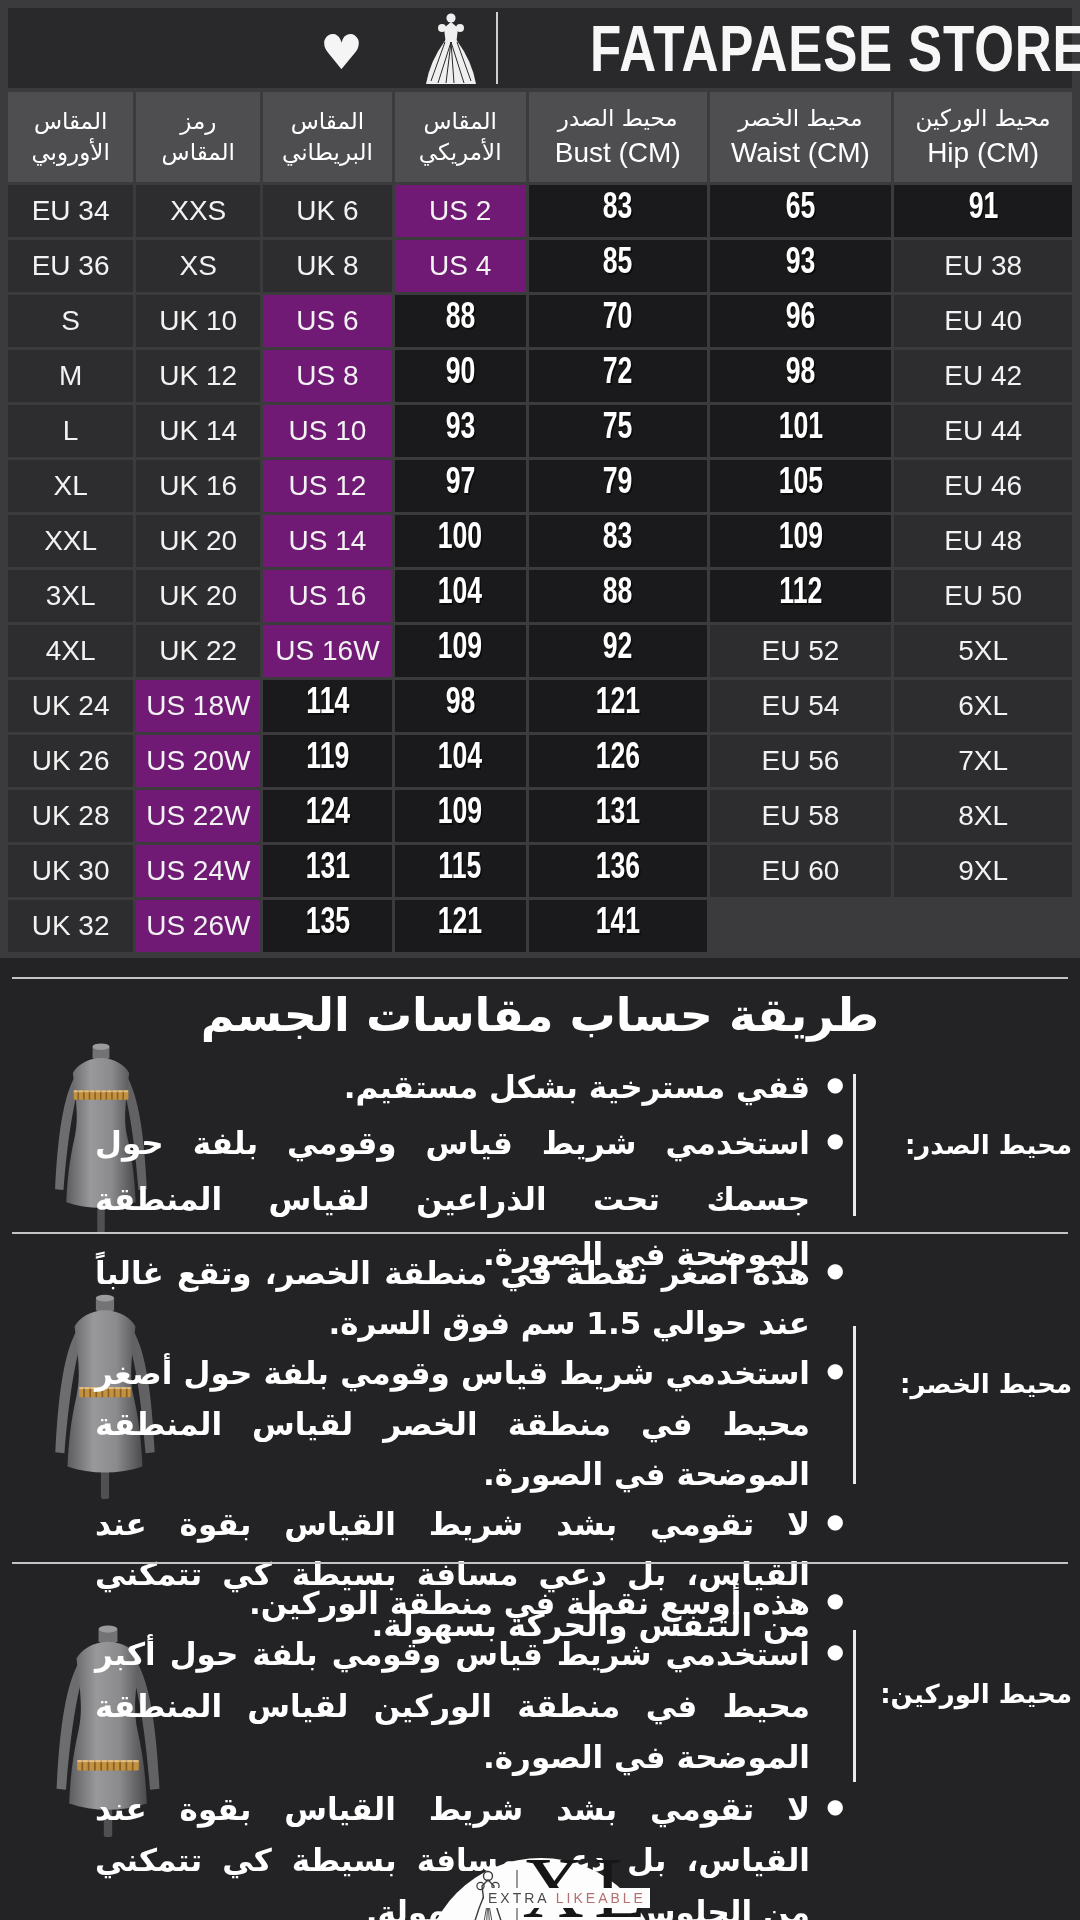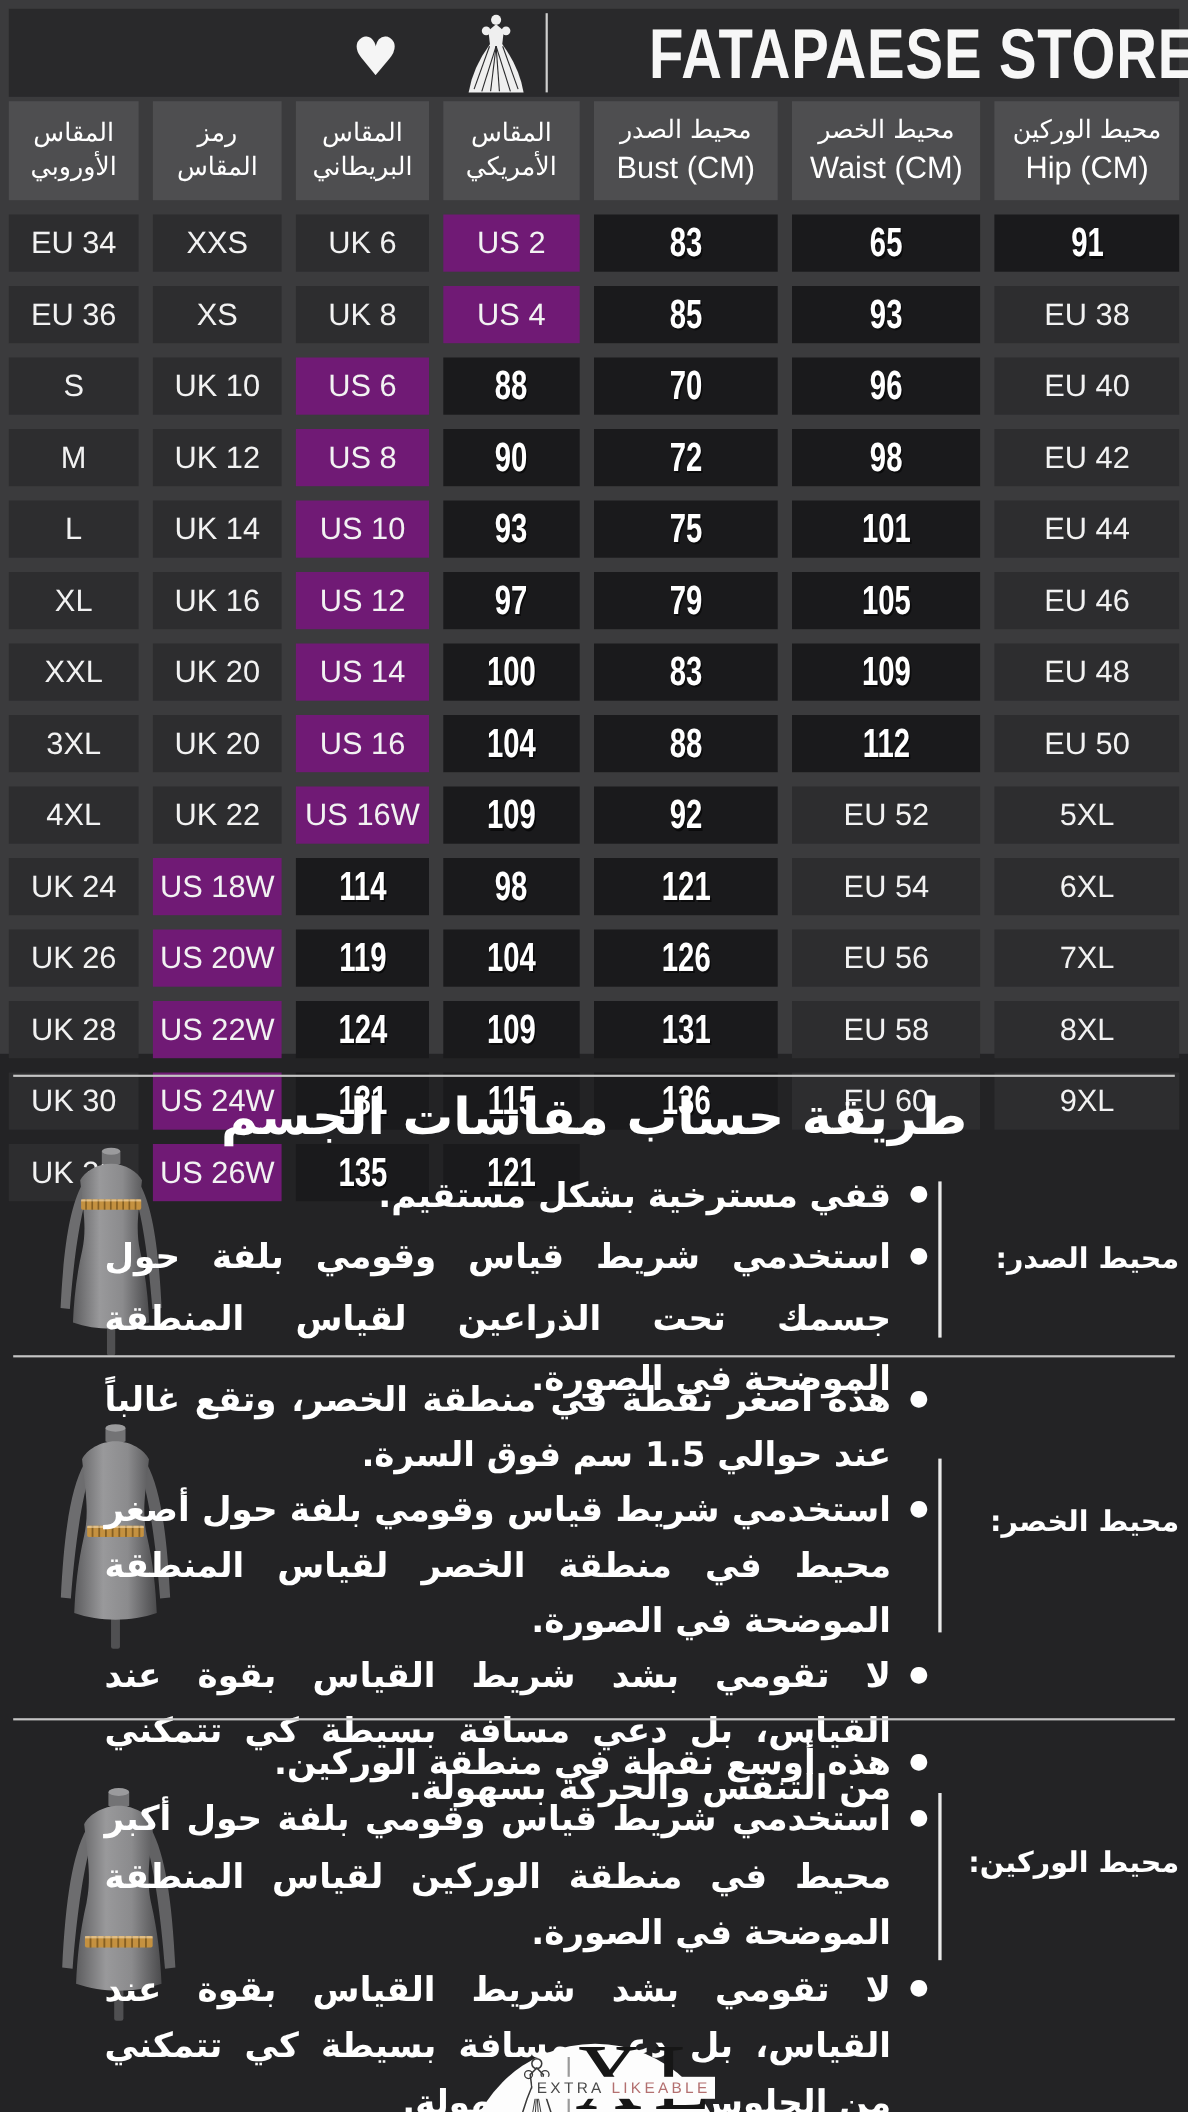--- a/index.html
+++ b/index.html
@@ -18,28 +18,28 @@
   #banner{position:absolute;left:8px;top:8px;width:1064px;height:80px;background:var(--banner-bg)}
   #heart{position:absolute;left:312px;top:20px;font-size:48px;color:#f5f5f5;line-height:1}
   #banner-dress{position:absolute;left:410px;top:3px;width:66px;height:76px}
   #banner-vline{position:absolute;left:488px;top:4px;width:2px;height:72px;background:#cfcfcf}
   #store-name{position:absolute;left:582px;top:0;height:80px;line-height:82px;
     font-family:"Liberation Sans",sans-serif;font-weight:800;font-size:64px;letter-spacing:1px;
     transform:scaleX(.8);transform-origin:left center;white-space:nowrap;color:#f7f7f7}
 
   #size-table{position:absolute;left:8px;top:92px;width:1064px;height:860px;display:grid;
     grid-template-columns:124fr 123fr 127fr 130fr 176fr 180fr 176fr;
-    grid-template-rows:90px repeat(14,52px);gap:13px}
+    grid-template-rows:90px repeat(14,52px);gap:3px}
   .th{background:var(--header-cell-bg);display:flex;flex-direction:column;align-items:center;justify-content:center;line-height:1.35}
   .th .ar{font-size:23px}
   .th .en{font-family:"Liberation Sans",sans-serif;font-size:28px}
   .td-size{background:var(--size-cell-bg);display:flex;align-items:center;justify-content:center;
     font-family:"Liberation Sans",sans-serif;font-size:28px;color:#f2f2f2}
   .td-size.c3{background:#701a75}
-  .td-measure{background:var(--measure-cell-bg);display:flex;align-items:center;justify-content:center}
+  .td-measure{background:var(--measure-cell-bg);display:flex;justify-content:center}
   .num{font-family:"Liberation Sans",sans-serif;font-weight:700;font-size:37px;display:inline-block;
     transform:scaleX(.72);text-shadow:2px 2px 0 rgba(0,0,0,.55)}
 
   
   .divider{position:absolute;left:12px;width:1056px;height:2px;background:var(--divider)}
   #guide-title{position:absolute;left:0;top:988px;width:1080px;text-align:center;
     font-size:46px;font-weight:700}
   .section{position:absolute;left:0;width:1080px}
   .mannequin{position:absolute}
   .mannequin svg{width:100%;height:100%}
@@ -284,20 +284,23 @@
         </div>
         <div class="td-size c0">EU 60</div>
         <div class="td-size c1">9XL</div>
         <div class="td-size c2">UK 32</div>
         <div class="td-size c3">US 26W</div>
         <div class="td-measure">
           <span class="num">135</span>
         </div>
         <div class="td-measure">
           <span class="num">121</span>
+        </div>
+        <div class="td-measure">
+          <span class="num">141</span>
         </div>
       </div>
   </div>
 
   <div class="divider" style="top:977px"></div>
 
   <div id="guide-title" dir="rtl">طريقة حساب مقاسات الجسم</div>
 
   <div class="section s-tall" style="top:1058px;height:174px">
     <div class="mannequin" style="left:26px;top:-22px;width:150px;height:205px"><svg viewBox="0 0 160 212" xmlns="http://www.w3.org/2000/svg">

